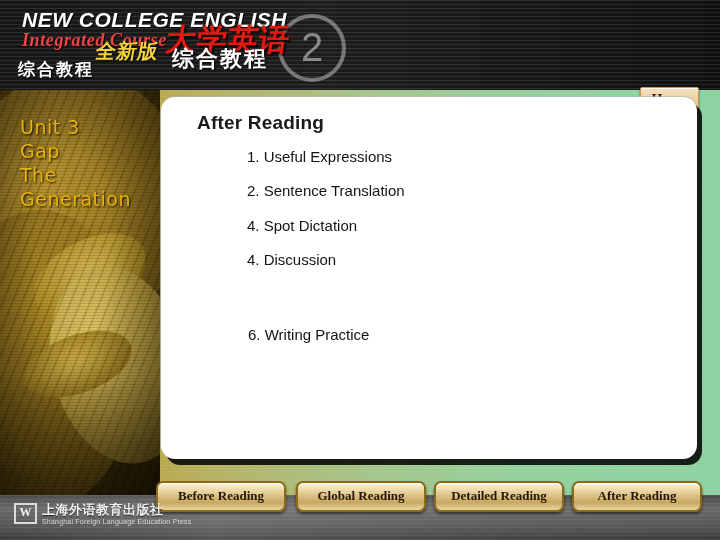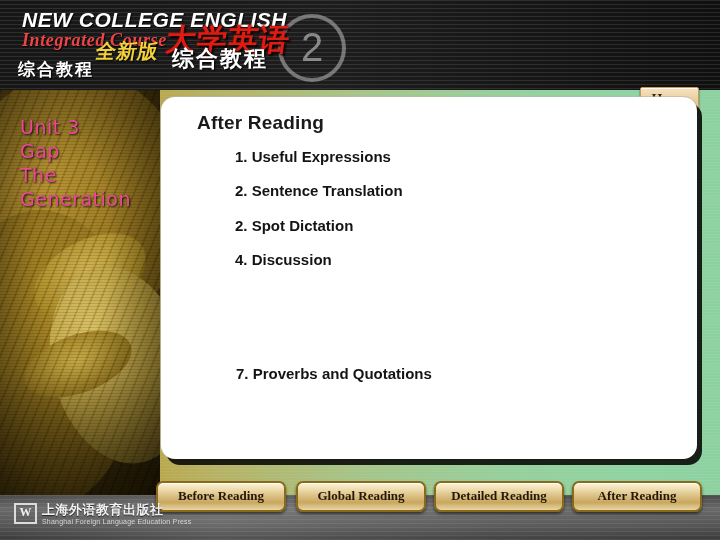--- a/index.html
+++ b/index.html
@@ -192,21 +192,21 @@
   }
   .photo-scan {
     position: absolute; inset: 0;
     background: repeating-linear-gradient(to bottom,
       rgba(0,0,0,0.12) 0px, rgba(0,0,0,0.12) 1px,
       rgba(0,0,0,0) 1px, rgba(0,0,0,0) 3px);
   }
   .unit-title {
     position: absolute; left: 20px; top: 115px;
     width: 150px;
-    color: #ec4899;
+    color: #eab308;
     font-family: "DejaVu Sans", sans-serif;
     font-size: 19px;
     line-height: 24px;
     letter-spacing: 0.5px;
     text-shadow: 1px 1px 2px rgba(0,0,0,0.85);
   }
 
   
   .panel {
     position: absolute; left: 161px; top: 97px;
@@ -218,24 +218,25 @@
   .panel-title {
     position: absolute; left: 36px; top: 15px;
     font-family: "Liberation Sans", sans-serif;
     font-weight: bold; font-size: 19px;
     color: #1a1a1a;
     letter-spacing: 0.2px;
   }
   .toc { position: absolute; left: 0; top: 46px; width: 100%; }
   .toc-item {
     font-family: "Liberation Sans", sans-serif;
-    font-weight: bold;
+    font-weight: normal;
     color: #141414;
     white-space: nowrap;
     cursor: pointer;
+    margin-left: 12px;
   }
 
   
   .navbtn {
     position: absolute;
     top: 481px;
     height: 27px;
     border-radius: 7px;
     border: 2px solid #8a6a17;
     background: linear-gradient(to bottom,
@@ -340,16 +341,16 @@
   <div class="publisher">
     <div class="pub-mark">W</div>
     <div class="pub-text">
       <div class="pub-cn">上海外语教育出版社</div>
       <div class="pub-en">Shanghai Foreign Language Education Press</div>
     </div>
   </div>
 
 <div class="toc-item" style="position: absolute; left: 235px; top: 148px; font-size: 15px;">1. Useful Expressions</div>
     <div class="toc-item" style="position: absolute; left: 235px; top: 182px; font-size: 15px;">2. Sentence Translation</div>
-    <div class="toc-item" style="position: absolute; left: 235px; top: 217px; font-size: 15px;">2. Spot Dictation</div>
+    <div class="toc-item" style="position: absolute; left: 235px; top: 217px; font-size: 15px;">4. Spot Dictation</div>
     <div class="toc-item" style="position: absolute; left: 235px; top: 251px; font-size: 15px;">4. Discussion</div>
-    <div class="toc-item" style="position: absolute; left: 236px; top: 365px; font-size: 15px;">7. Proverbs and Quotations</div>
+    <div class="toc-item" style="position: absolute; left: 236px; top: 326px; font-size: 15px;">6. Writing Practice</div>
   </div>
 
 </body></html>

